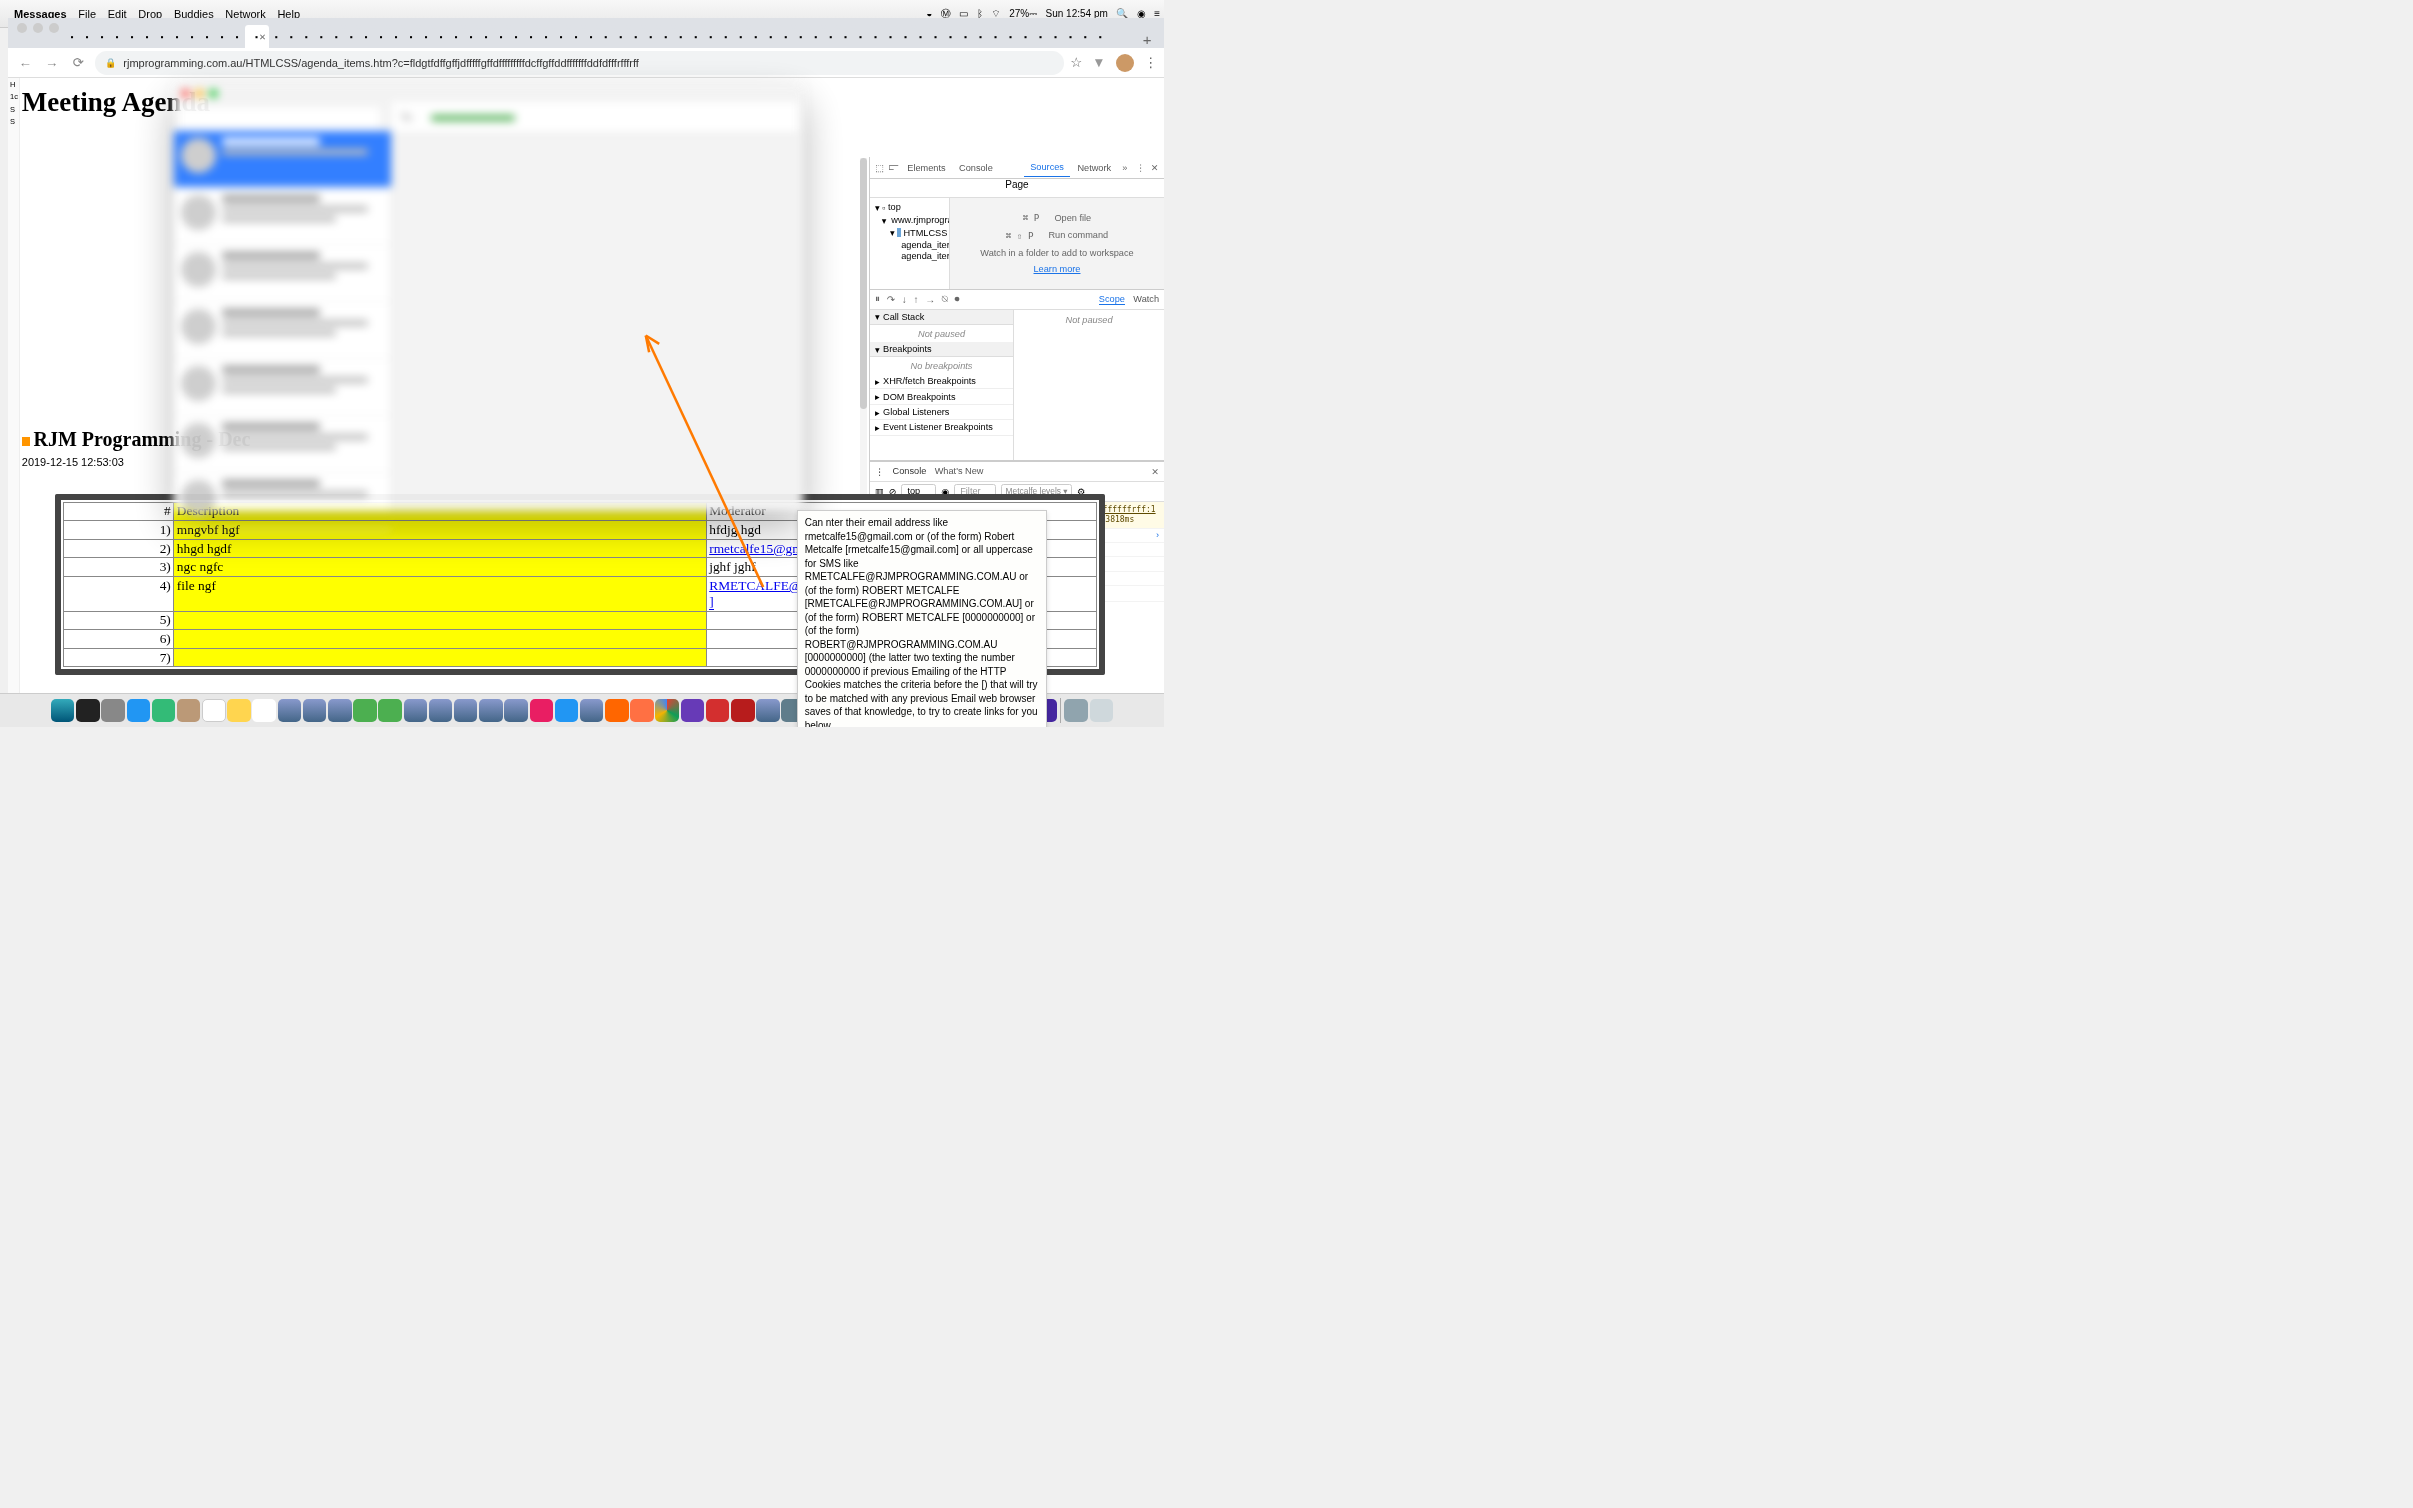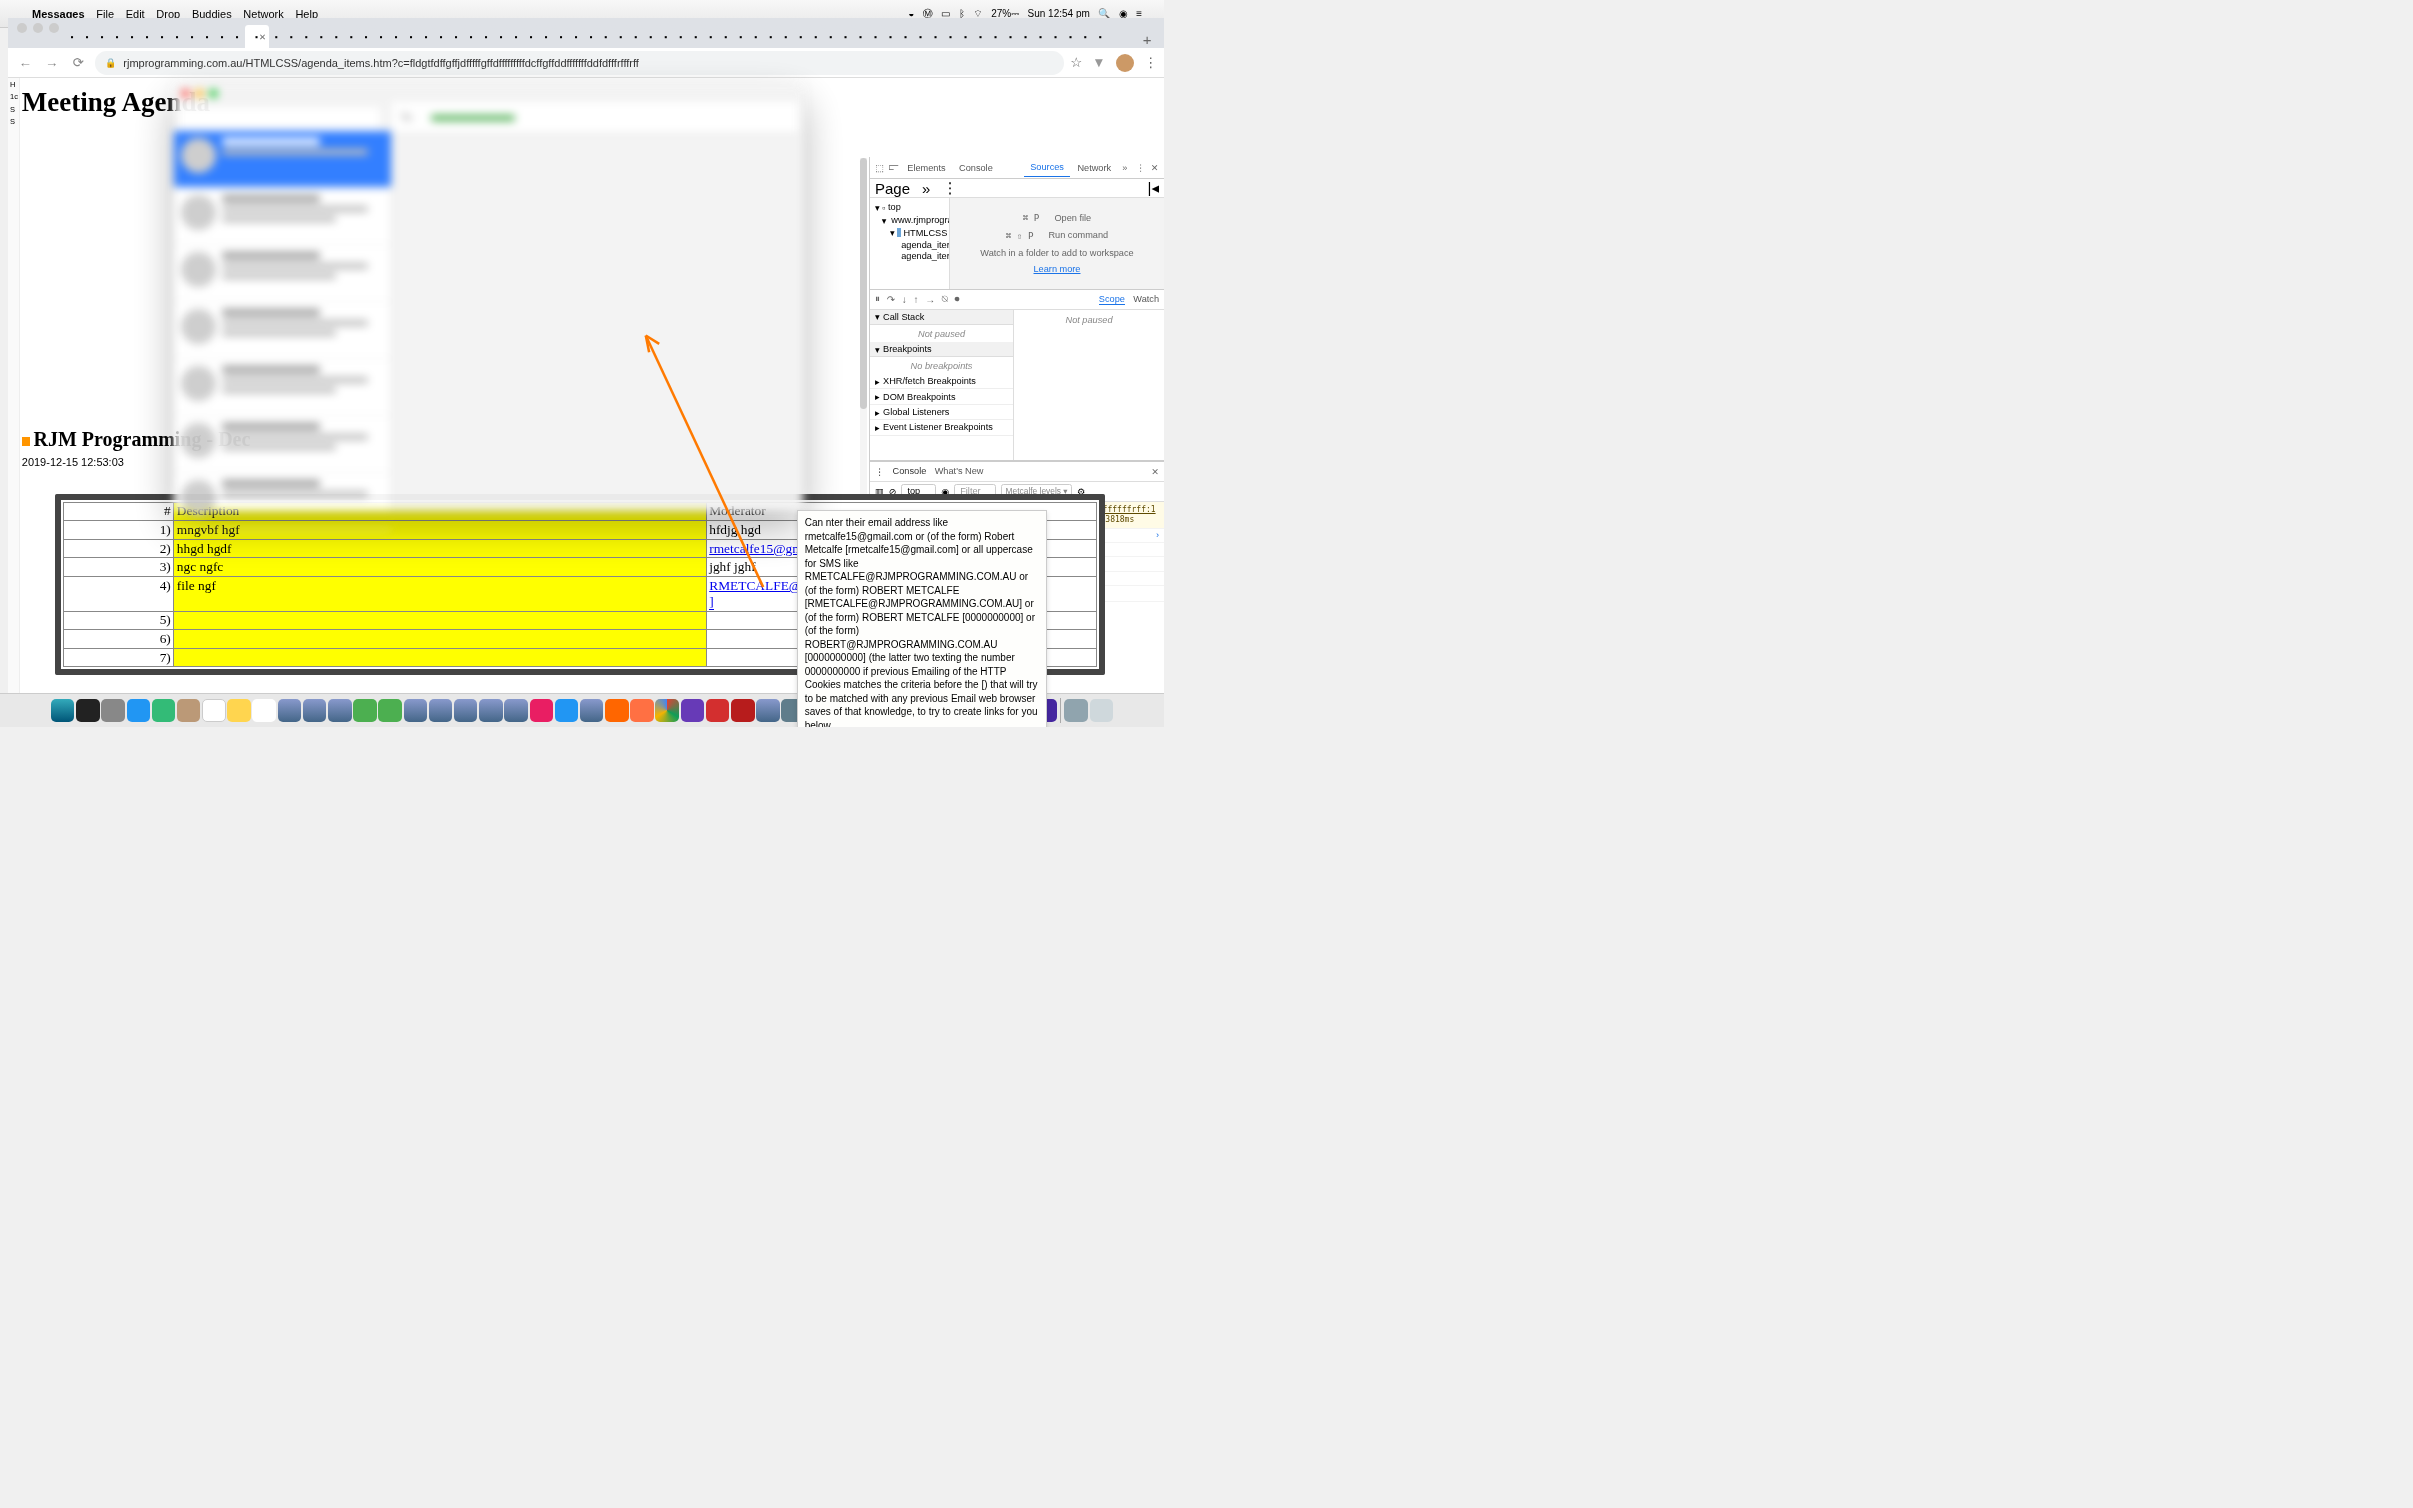--- a/index.html
+++ b/index.html
@@ -1,19 +1,19 @@
 <!DOCTYPE html>
 <html style="font-size:13.4px"><head>
 <meta charset="utf-8">
 <style>
 * { box-sizing: border-box; margin: 0; padding: 0; }
 body { font-family: -apple-system, BlinkMacSystemFont, "Helvetica Neue", sans-serif; background: #f0f0f0; width: 1164px; height: 727px; overflow: hidden; position: relative; }
 
 
-.menubar { height: 28px; background: linear-gradient(#f8f8f8,#e8e8e8); display:flex; align-items:center; padding:0 22px; font-size:11px; border-bottom:0.8px solid #ccc; }
+.menubar { height: 28px; background: linear-gradient(#f8f8f8,#e8e8e8); display:flex; align-items:center; padding:0 4px; font-size:11px; border-bottom:0.8px solid #ccc; }
 .menubar .apple { font-size:11.7px; margin-right:10px; }
 .menubar .app-name { font-weight:600; margin-right:11.7px; }
 .menubar .menu-item { margin-right:11.7px; }
 .menubar .spacer { flex:1; }
 .menubar .status { display:flex; align-items:center; gap:8.4px; font-size:10px; }
 .menubar .status span { display:inline-flex; align-items:center; }
 
 
 .chrome { position:absolute; top:18.4px; left:8.4px; right:0; bottom:34px; background:#fff; }
 .tabstrip { height:30px; background:#dee1e6; display:flex; align-items:flex-end; padding:0 5px; position:relative; }
@@ -73,21 +73,21 @@
 
 
 .tooltip { position:absolute; left:797px; top:510px; width:250px; background:#fefefc; border:0.8px solid #ccc; padding:5px 6.7px; font-size:10px; line-height:1.35; z-index:70; box-shadow:0 1.7px 5px rgba(0,0,0,.15); }
 
 
 .devtools { position:absolute; right:0; top:79px; width:295px; bottom:0; background:#fff; border-left:0.8px solid #ccc; font-size:9.2px; display:flex; flex-direction:column; }
 .dt-tabs { height:22px; border-bottom:0.8px solid #ccc; display:flex; align-items:center; padding:0 3.4px; gap:1.7px; }
 .dt-tab { padding:3.4px 5.9px; color:#555; }
 .dt-tab.active { color:#1a73e8; border-bottom:1.7px solid #1a73e8;margin-left:24px; }
 .dt-icon { width:18.4px; text-align:center; color:#666; }
-.dt-subbar { height:18.4px; border-bottom:0.8px solid #ddd; display:flex; align-items:center; padding:0 5px; gap:12px; font-size:15px; }
+.dt-subbar { height:18.4px; border-bottom:0.8px solid #ddd; display:flex; align-items:center; padding:0 5px; gap:12px; font-size:10px;flex-direction:column; }
 .sources-split { display:flex; height:92px; border-bottom:0.8px solid #ccc; }
 .file-tree { width:80px; border-right:0.8px solid #ddd; padding:3.4px 1.7px; font-size:9.2px; overflow:hidden; }
 .ft-item { padding:0.8px 0 0.8px 3.4px; white-space:nowrap; display:flex; align-items:center; gap:2.5px; }
 .ft-indent1 { padding-left:10px; }
 .ft-indent2 { padding-left:18.4px; }
 .ft-indent3 { padding-left:27px; }
 .ft-icon { width:8.4px; height:8.4px; display:inline-block; }
 .ft-icon.folder { background:#6ba5d8; }
 .ft-icon.file { background:#e8b84f; }
 .ft-icon.cloud { background:#ddd; border-radius:50%; }

